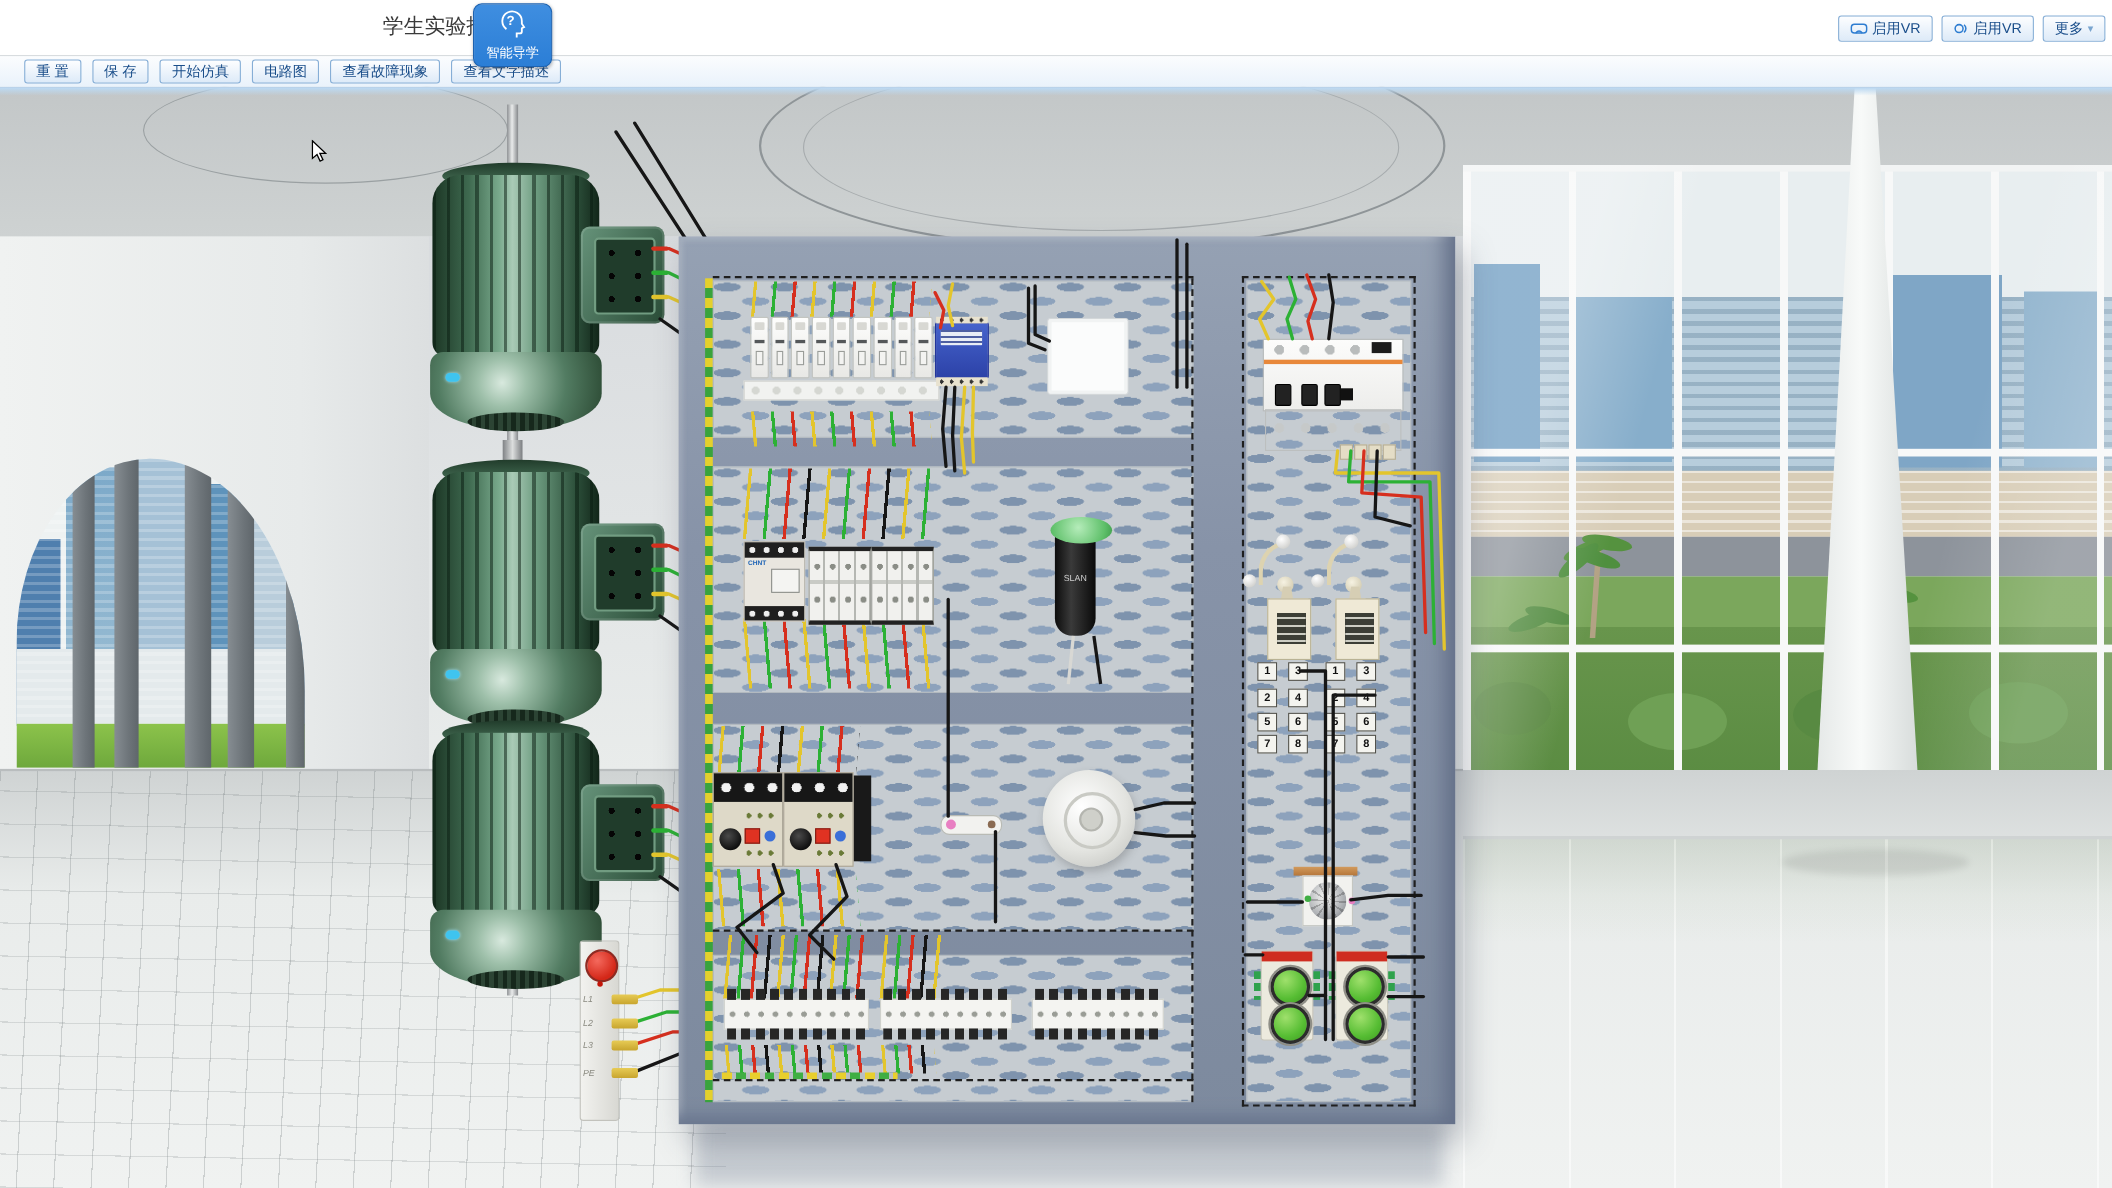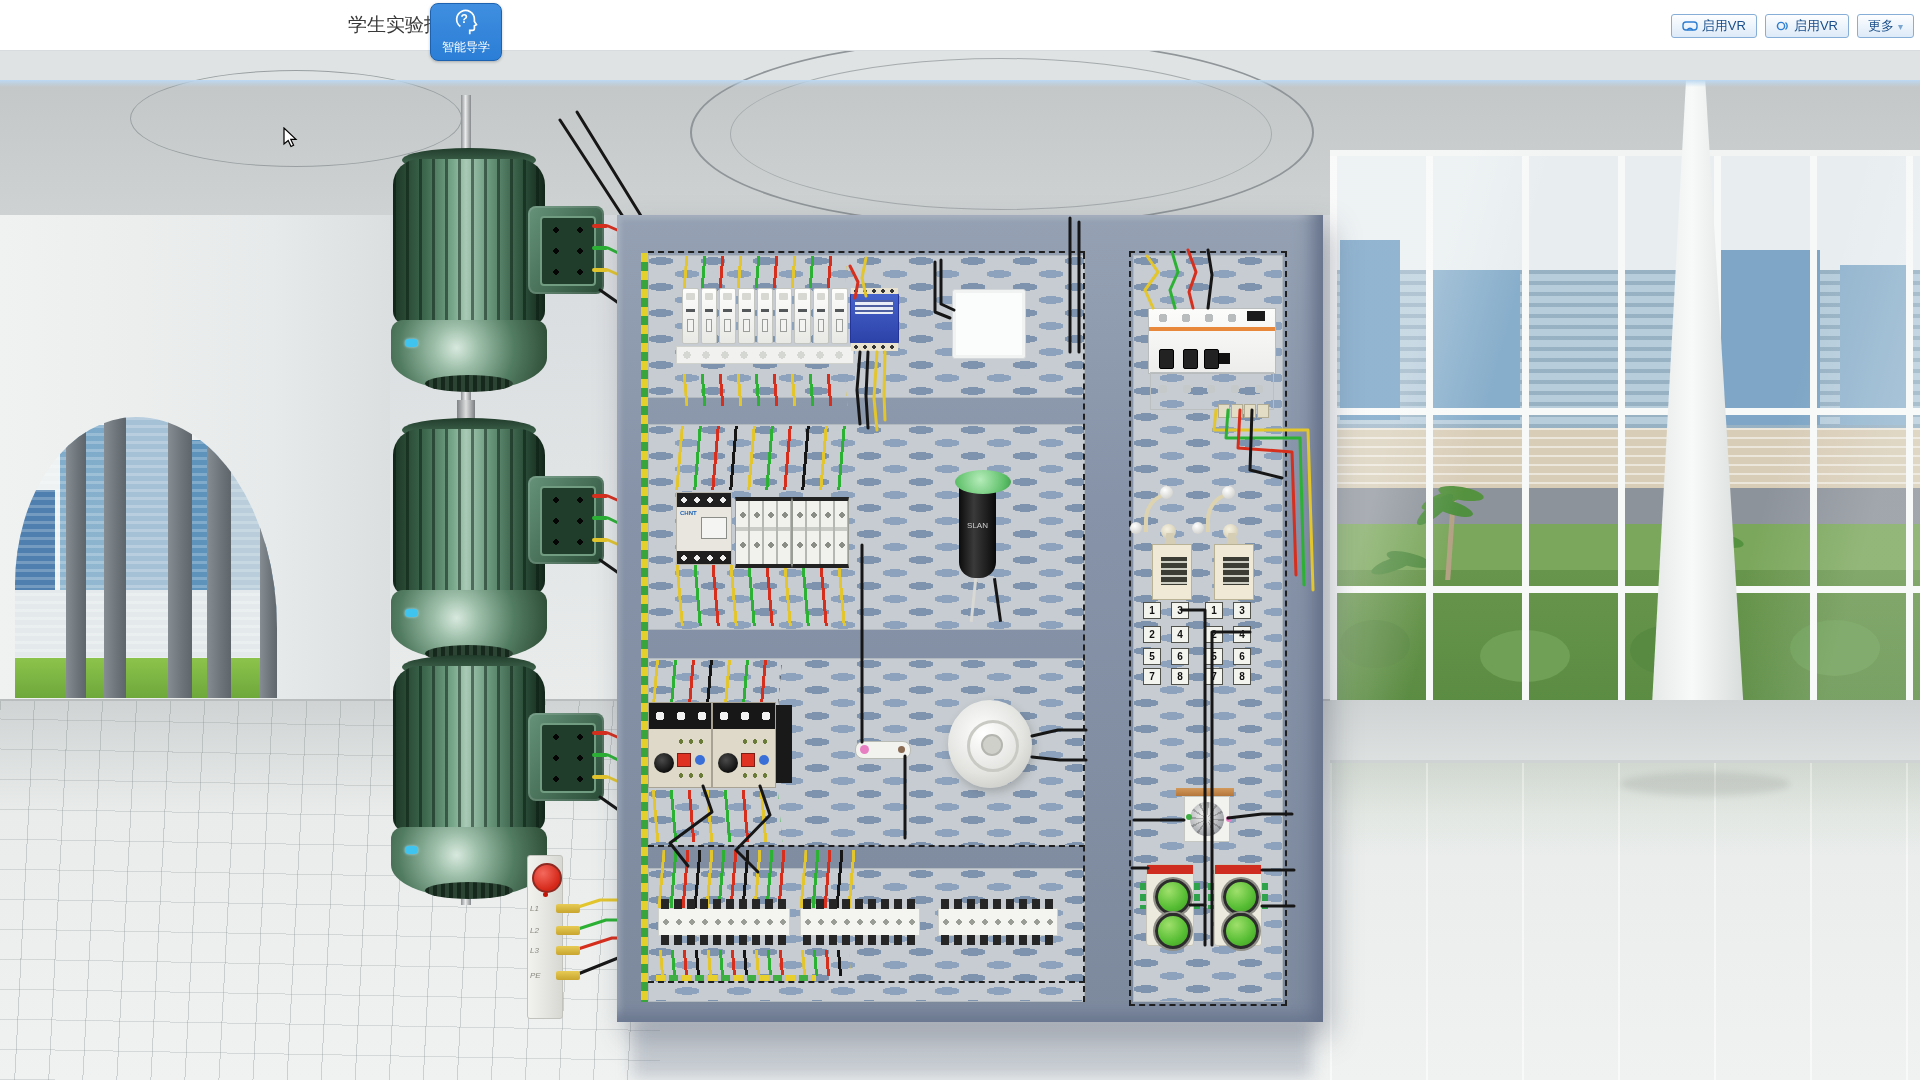--- a/index.html
+++ b/index.html
@@ -581,20 +581,28 @@
 
   <svg class="a" style="left:283px;top:127px;z-index:40;" width="16" height="22">
     <path d="M1,1 L1,17 L5.2,13.5 L8,19.5 L10.6,18.2 L7.8,12.4 L13,12.4 Z" fill="#fff" stroke="#000" stroke-width="1.2"></path>
   </svg>
 
   <div class="a tabbar">
     <div class="tab" style="left:340px;">
       <span>学生实验报告</span>
     </div>
   </div>
+  <div class="a toolbar">
+    <button class="tbtn">重 置</button>
+    <button class="tbtn">保 存</button>
+    <button class="tbtn">开始仿真</button>
+    <button class="tbtn">电路图</button>
+    <button class="tbtn">查看故障现象</button>
+    <button class="tbtn">查看文字描述</button>
+  </div>
   <div class="a toolglow"></div>
   <div class="a guide">
     <svg width="28" height="30" viewBox="0 0 30 32" style="margin-top:3px;">
       <path d="M19 29 v-4 h3 a2 2 0 0 0 2-2 v-3 l2.2-1.2 -2.2-3.3 v-2.5 a9.5 9.5 0 1 0 -15 7.8" stroke="#fff" fill="none" stroke-width="1.8"></path>
       <text x="13" y="17" font-size="13" fill="#fff" text-anchor="middle" font-weight="bold">?</text>
     </svg>
     <span class="glabel">智能导学</span>
   </div>
   <div class="a topacts">
     <button class="tbtn">

